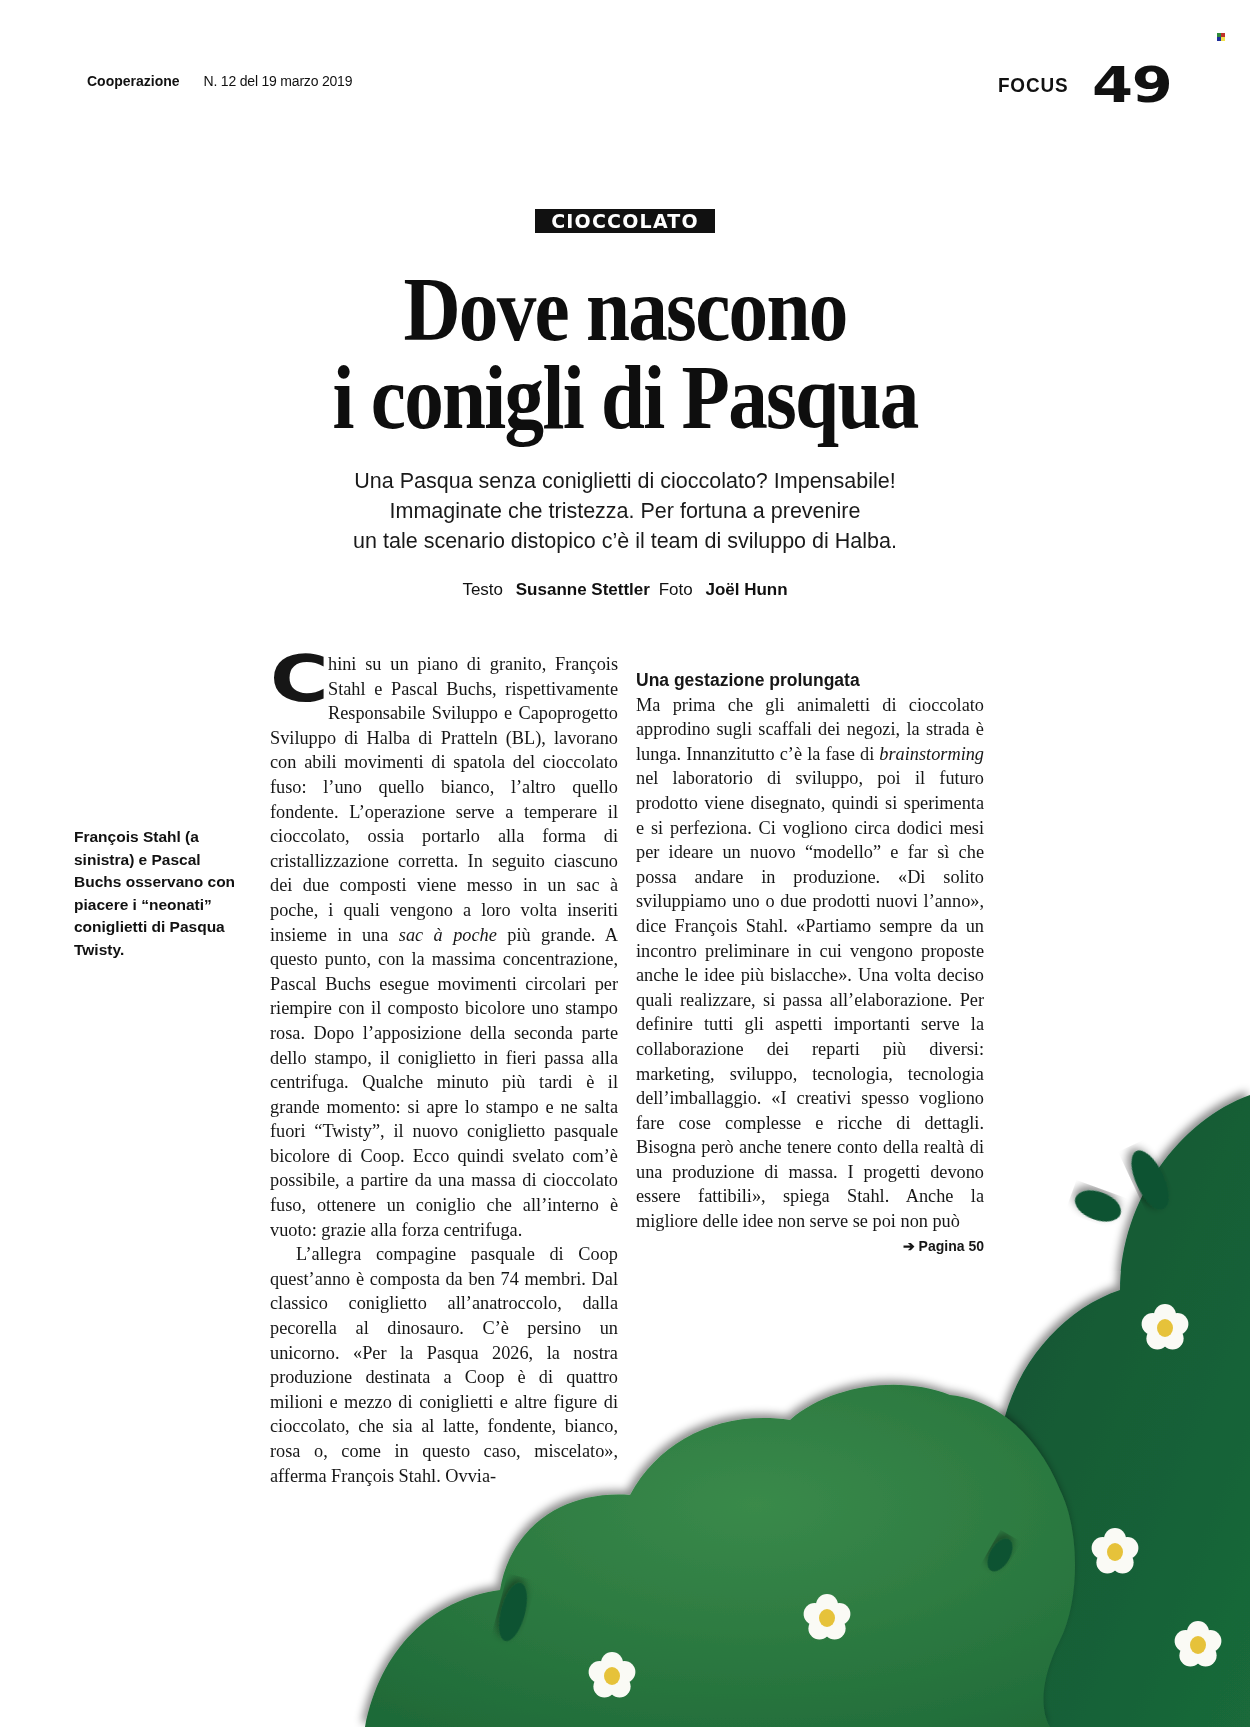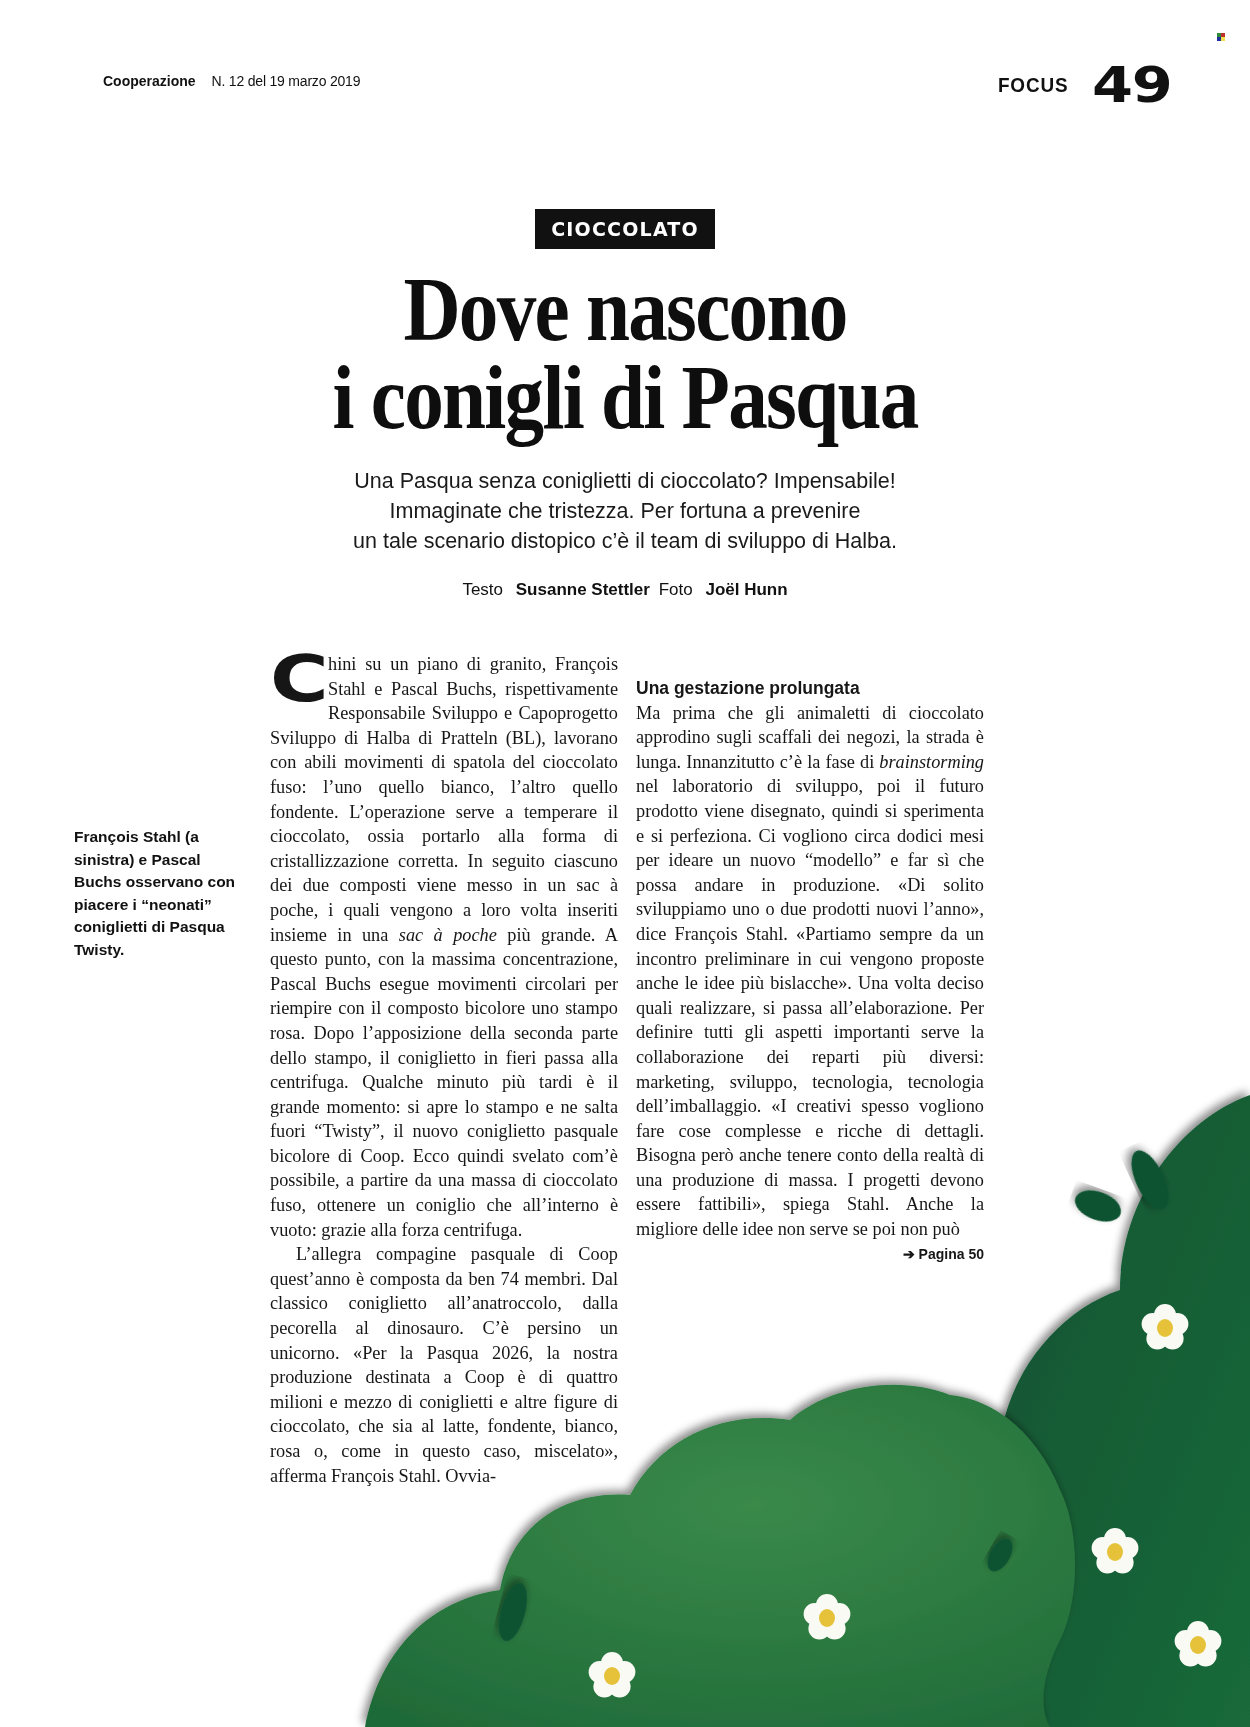--- a/index.html
+++ b/index.html
@@ -2,49 +2,49 @@
 <html><head>
 <meta charset="utf-8">
 <style>
   * { box-sizing: border-box; margin: 0; padding: 0; }
   html, body { width: 1250px; height: 1727px; background: #ffffff; overflow: hidden; }
   body { position: relative; font-family: "Liberation Sans", sans-serif; color: #111; }
 
   .mark { position: absolute; left: 1217px; top: 33px; width: 8px; height: 8px; }
   .mark span { position: absolute; width: 4px; height: 4px; }
 
-  .header-left { position: absolute; left: 103px; top: 73px; font-size: 14px; display: flex; gap: 16px; }
+  .header-left { position: absolute; left: 87px; top: 73px; font-size: 14px; display: flex; gap: 24px; }
   .header-left .pub { font-weight: bold; }
   .header-left .issue { letter-spacing: -0.2px; }
   .header-right { position: absolute; right: 84px; top: 60px; display: flex; align-items: center; gap: 26px; }
   .section-label { font-weight: bold; font-size: 21px; letter-spacing: 1px; transform: scaleX(0.9); }
   .page-num { font-weight: 900; font-size: 50px; line-height: 1; font-family: "DejaVu Sans", sans-serif; transform: scaleX(1.18); letter-spacing: -1px; }
 
-  .kicker { position: absolute; left: 535px; top: 209px; width: 180px; height: 40px; background: #111; color: #fff;
+  .kicker { position: absolute; left: 535px; top: 209px; width: 180px; height: 24px; background: #111; color: #fff;
             font-weight: bold; font-size: 19px; letter-spacing: 1.2px; display: flex; align-items: center; justify-content: center;
             font-family: "DejaVu Sans", sans-serif; }
 
   .headline { position: absolute; left: 200px; width: 850px; top: 265px; text-align: center;
               font-family: "Liberation Serif", serif; font-size: 92px; line-height: 88px; letter-spacing: -2px; color: #0e0e0e; }
   .headline div { transform: scaleX(0.86); }
 
   .standfirst { position: absolute; left: 250px; width: 750px; top: 466px; text-align: center; font-size: 21.5px; line-height: 30px; color: #1a1a1a; }
   .byline { position: absolute; left: 250px; width: 750px; top: 580px; text-align: center; font-size: 17px; }
   .byline b { font-weight: bold; margin-left: 8px; margin-right: 4px; }
   .byline b:last-child { margin-right: 0; }
 
   .caption { position: absolute; left: 74px; top: 826px; width: 170px; font-weight: bold; font-size: 15.5px; line-height: 22.5px; }
 
   .col { position: absolute; top: 652px; width: 348px; font-family: "Liberation Serif", serif; font-size: 18.3px; line-height: 24.6px; color: #161616; text-align: justify; }
   .col1 { left: 270px; }
   .col2 { left: 636px; }
   .col p { margin: 0; }
   .col p.indent { text-indent: 26px; }
   .dropcap { float: left; font-family: "DejaVu Sans", sans-serif; font-weight: 900; font-size: 64px; line-height: 46px; margin: 4px 8px 0 0; transform: scaleX(1.25); transform-origin: left; width: 50px; }
-  .subhead { font-family: "Liberation Sans", sans-serif; font-weight: bold; font-size: 17.5px; margin-top: 24px; line-height: 24.6px; }
+  .subhead { font-family: "Liberation Sans", sans-serif; font-weight: bold; font-size: 17.5px; margin-top: 16px; line-height: 24.6px; }
   .jump { font-family: "Liberation Sans", sans-serif; font-weight: bold; font-size: 14px; float: right; margin-left: 12px; }
 
   .illus { position: absolute; left: 0; top: 0; width: 1250px; height: 1727px; pointer-events: none; }
 </style>
 </head>
 <body>
 
 <div class="mark">
   <span style="left:0;top:0;background:#2e8b3a"></span>
   <span style="left:4px;top:0;background:#c0302a"></span>

